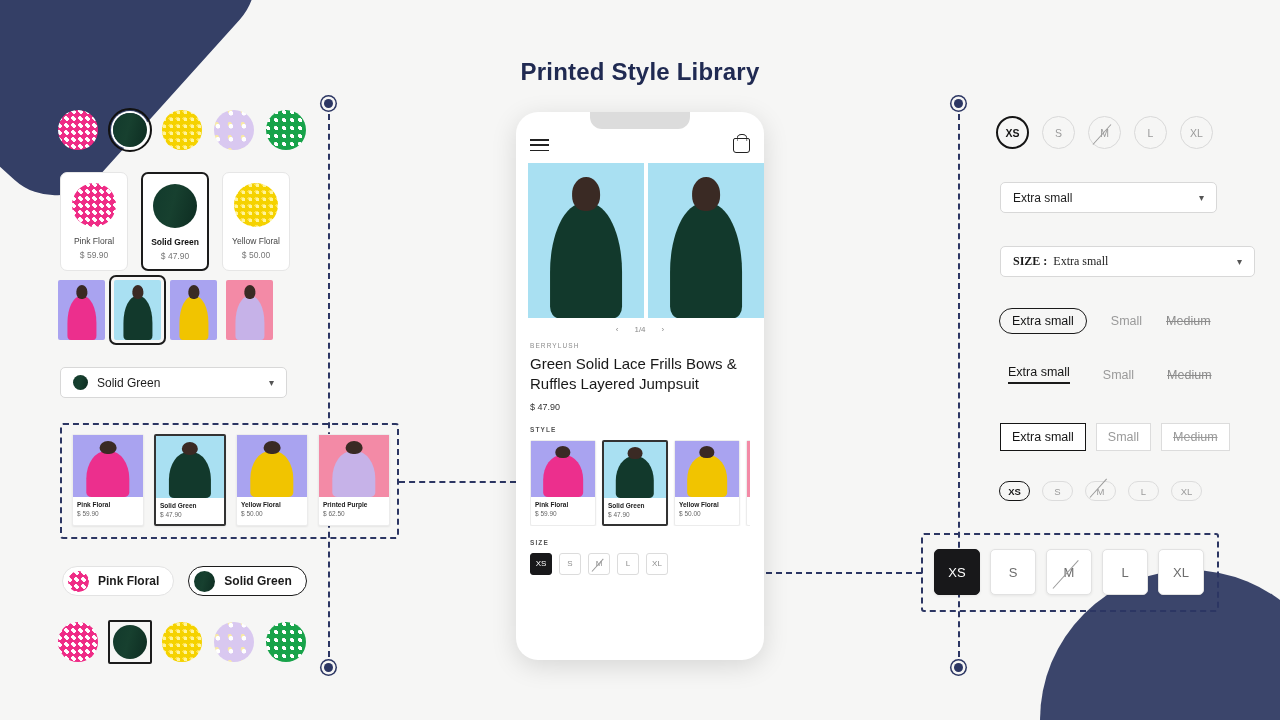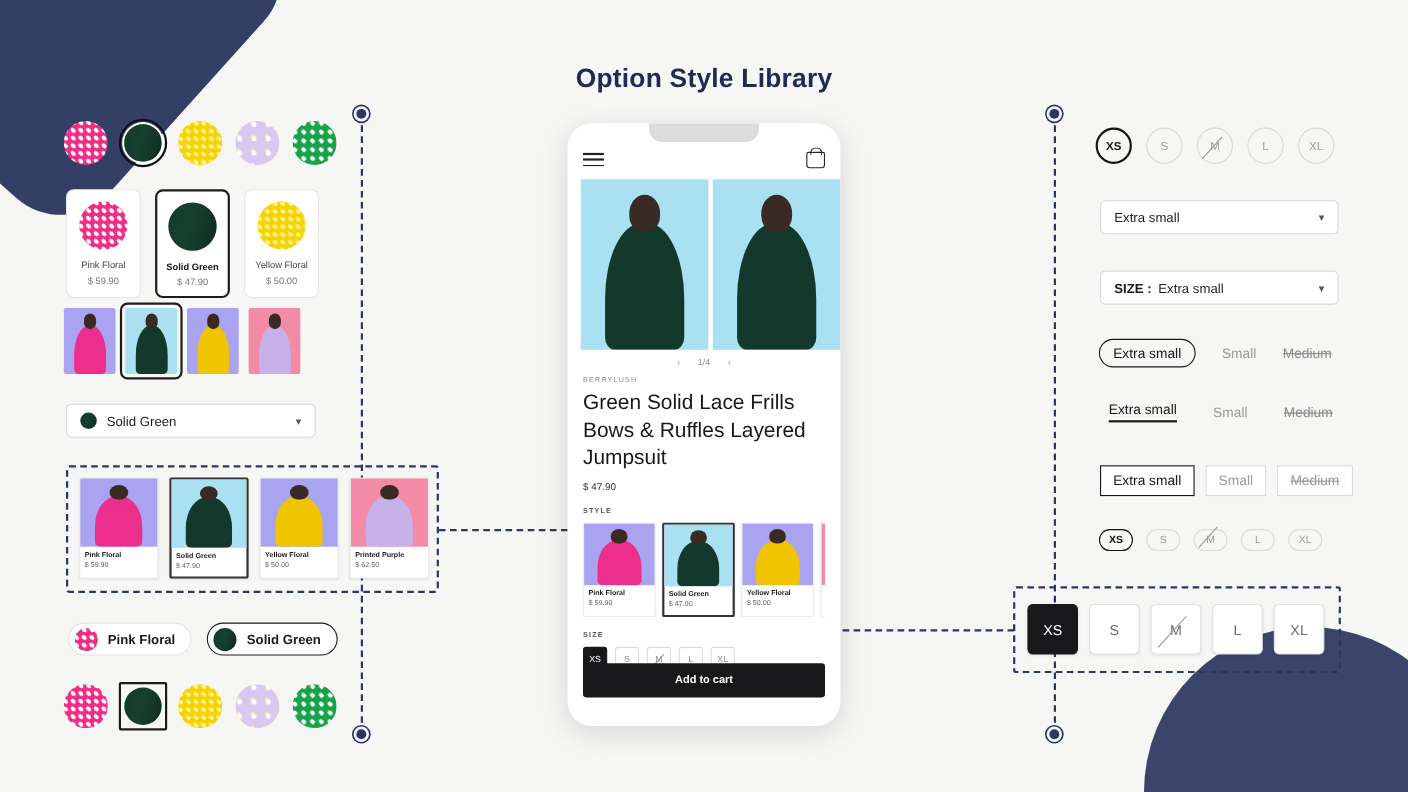--- a/index.html
+++ b/index.html
@@ -146,21 +146,21 @@
   .bag { width: 17px; height: 15px; border: 1.6px solid #222; border-radius: 2px 2px 3px 3px; position: relative; }
   .bag::before {
     content: ""; position: absolute; left: 50%; top: -5px; transform: translateX(-50%);
     width: 9px; height: 6px; border: 1.6px solid #222; border-bottom: none; border-radius: 5px 5px 0 0;
   }
   .hero { display: flex; gap: 4px; padding: 0 12px; }
   .hero .s { width: 116px; height: 155px; flex: none; }
   .carousel { display: flex; align-items: center; justify-content: center; gap: 16px; padding: 7px 0 4px; font-size: 8px; color: #8a8a8a; }
   .ph-body { padding: 4px 14px 0; }
   .brand { font-size: 6.5px; letter-spacing: 1.1px; color: #8d8d8d; margin-bottom: 5px; }
-  .ptitle { font-size: 19px; line-height: 1.33; color: #181818; margin-bottom: 8px; }
+  .ptitle { font-size: 15px; line-height: 1.33; color: #181818; margin-bottom: 8px; }
   .pprice { font-size: 9px; color: #333; margin-bottom: 14px; }
   .sect-lbl { font-size: 6.5px; letter-spacing: 1.1px; font-weight: bold; color: #555; margin-bottom: 7px; }
   .ph-styles { display: flex; gap: 6px; overflow: hidden; margin-bottom: 13px; }
   .ph-styles .prod { width: 66px; flex: none; }
   .ph-styles .prod .img { height: 56px; }
   .size-mini { display: flex; gap: 7px; margin-bottom: 15px; }
   .sq-mini {
     width: 22px; height: 22px; border: 1px solid #dcdcdc; border-radius: 3px; background: #fff;
     display: flex; align-items: center; justify-content: center; font-size: 8px; color: #8e8e8e;
   }
@@ -179,21 +179,21 @@
   }
 
   
   .circ-row { position: absolute; left: 996px; top: 116px; display: flex; gap: 13px; }
   .circ-sz {
     width: 33px; height: 33px; border-radius: 50%; border: 1px solid #d9d9d9; background: transparent;
     display: flex; align-items: center; justify-content: center; font-size: 10.5px; color: #9b9b9b;
   }
   .circ-sz.sel { border: 2px solid #151515; color: #151515; font-weight: bold; }
   .dd-r1 { left: 1000px; top: 182px; width: 217px; height: 31px; }
-  .dd-r2 { left: 1000px; top: 246px; width: 217px; height: 31px; }
+  .dd-r2 { left: 1000px; top: 246px; width: 255px; height: 31px; font-family: Liberation Serif, serif; }
   .dd-r2 b { font-weight: bold; margin-right: 6px; }
 
   .txt-row { position: absolute; display: flex; align-items: center; }
   .tr1 { left: 999px; top: 308px; gap: 24px; }
   .tr2 { left: 1008px; top: 365px; gap: 33px; }
   .tr3 { left: 1000px; top: 423px; gap: 10px; }
   .tr4 { left: 999px; top: 481px; gap: 12px; }
   .t-item { font-size: 12.5px; color: #9a9a9a; }
   .t-item.sel { color: #151515; }
   .t-item.off { text-decoration: line-through; color: #8c8c8c; }
@@ -227,21 +227,21 @@
   }
 </style>
 </head>
 <body>
 
 <div id="stage">
 
   <div class="blob-tl"></div>
   <div class="blob-br"></div>
 
-  <div class="page-title">Option Style Library</div>
+  <div class="page-title">Printed Style Library</div>
 
   <div class="vline" style="left:328px; top:104px; height:563px;"></div>
   <div class="endpt" style="left:324px; top:99px;"></div>
   <div class="endpt" style="left:324px; top:663px;"></div>
   <div class="hline" style="left:399px; top:481px; width:117px;"></div>
 
   <div class="vline" style="left:958px; top:104px; height:563px;"></div>
   <div class="endpt" style="left:954px; top:99px;"></div>
   <div class="endpt" style="left:954px; top:663px;"></div>
   <div class="hline" style="left:666px; top:572px; width:256px;"></div>
@@ -416,21 +416,20 @@
       <div class="sect-lbl">SIZE</div>
       <div class="size-mini" id="phSizes">
           <div class="sq-mini sel">XS</div>
           <div class="sq-mini">S</div>
           <div class="sq-mini strike-diag">M</div>
           <div class="sq-mini">L</div>
           <div class="sq-mini">XL</div>
         </div>
     </div>
 
-    <div class="addcart">Add to cart</div>
   </div>
 
   <div class="circ-row" id="circRow">
       <div class="circ-sz sel">XS</div>
       <div class="circ-sz">S</div>
       <div class="circ-sz strike-diag">M</div>
       <div class="circ-sz">L</div>
       <div class="circ-sz">XL</div>
     </div>
 

